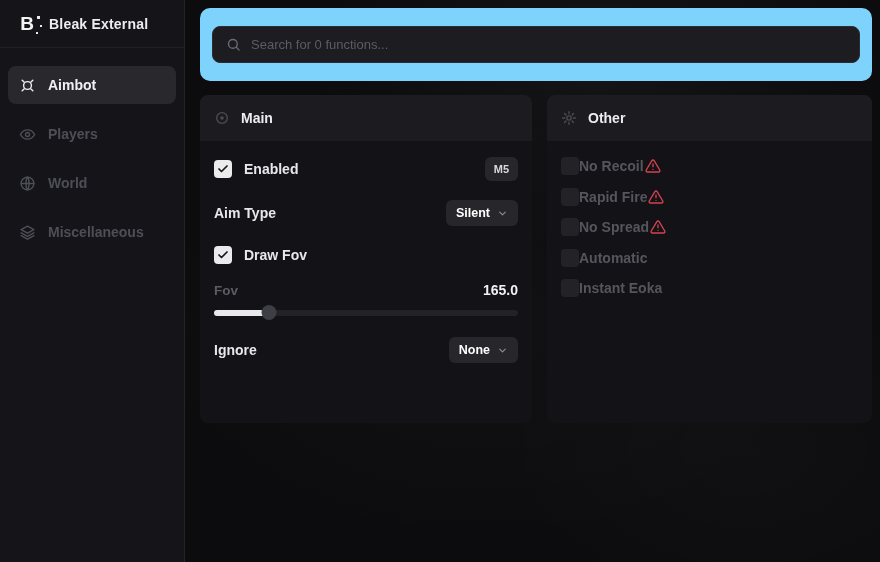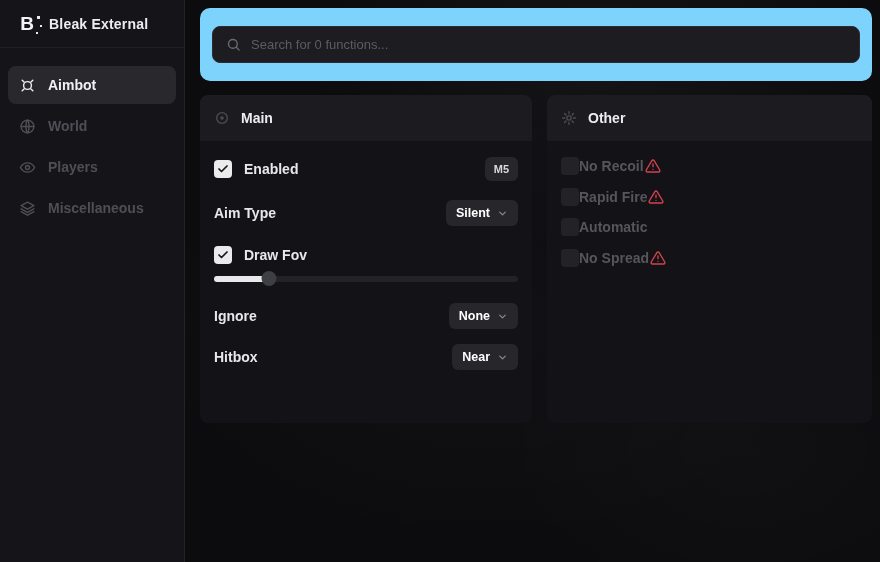--- a/index.html
+++ b/index.html
@@ -34,21 +34,21 @@
     position:relative; width:22px; height:22px;
     display:flex; align-items:center; justify-content:center;
     color:#f4f4f6; font-weight:bold; font-size:19px;
   }
   .logo i { position:absolute; background:#e9e9ec; }
   .logo i.g1 { width:3px; height:3px; right:-2px; top:3px; }
   .logo i.g2 { width:2px; height:2px; right:-4px; top:12px; }
   .logo i.g3 { width:2px; height:2px; right:0px; bottom:1px; }
   .brand-title { font-size:14px; font-weight:700; color:#ededf0; letter-spacing:.2px; }
 
-  .nav { padding:18px 8px; display:flex; flex-direction:column; gap:3px; }
+  .nav { padding:18px 8px; display:flex; flex-direction:column; gap:11px; }
   .nav-item {
     display:flex; align-items:center; gap:12px;
     height:38px; padding:0 11px; border-radius:8px;
     color:#4e4e56; font-size:14px; font-weight:600; cursor:pointer;
   }
   .nav-item svg { width:17px; height:17px; stroke:currentColor; flex:none; }
   .nav-item.active { background:#28282d; color:#f1f1f3; }
 
   
   .content { position:absolute; left:185px; top:0; right:0; bottom:0; z-index:1; padding:8px 8px 0 15px; }
@@ -142,31 +142,31 @@
   <div class="nav">
     <div class="nav-item active">
       <svg viewBox="0 0 24 24" fill="none" stroke-width="2" stroke-linecap="round">
         <circle cx="12" cy="12" r="5.5"></circle>
         <path d="M4.5 4.5l2.6 2.6M19.5 4.5l-2.6 2.6M4.5 19.5l2.6-2.6M19.5 19.5l-2.6-2.6"></path>
       </svg>
       <span>Aimbot</span>
     </div>
     <div class="nav-item">
       <svg viewBox="0 0 24 24" fill="none" stroke-width="2" stroke-linecap="round">
+        <path d="M2 12s3.5-6.5 10-6.5S22 12 22 12s-3.5 6.5-10 6.5S2 12 2 12z"></path>
+        <circle cx="12" cy="12" r="2.8"></circle>
+      </svg>
+      <span>Players</span>
+    </div>
+    <div class="nav-item">
+      <svg viewBox="0 0 24 24" fill="none" stroke-width="2" stroke-linecap="round">
         <circle cx="12" cy="12" r="9"></circle>
         <path d="M3 12h18M12 3c2.8 2.6 2.8 15.4 0 18M12 3c-2.8 2.6-2.8 15.4 0 18"></path>
       </svg>
       <span>World</span>
-    </div>
-    <div class="nav-item">
-      <svg viewBox="0 0 24 24" fill="none" stroke-width="2" stroke-linecap="round">
-        <path d="M2 12s3.5-6.5 10-6.5S22 12 22 12s-3.5 6.5-10 6.5S2 12 2 12z"></path>
-        <circle cx="12" cy="12" r="2.8"></circle>
-      </svg>
-      <span>Players</span>
     </div>
     <div class="nav-item">
       <svg viewBox="0 0 24 24" fill="none" stroke-width="2" stroke-linejoin="round" stroke-linecap="round">
         <path d="M12 3l9 5-9 5-9-5 9-5z"></path>
         <path d="M3 12.5l9 5 9-5"></path>
         <path d="M3 16.5l9 5 9-5"></path>
       </svg>
       <span>Miscellaneous</span>
     </div>
   </div>
@@ -222,45 +222,40 @@
           <div class="row-left">
             <div class="checkbox">
               <svg viewBox="0 0 24 24" fill="none" stroke-width="3.4" stroke-linecap="round" stroke-linejoin="round">
                 <path d="M20 6L9 17l-5-5"></path>
               </svg>
             </div>
             <span class="lbl">Draw Fov</span>
           </div>
         </div>
 
+        <div class="row m-row4">
+          <span class="lbl-dim">Fov</span>
+          <span class="fov-value">165.0</span>
+        </div>
         <div class="slider">
           <div class="track"></div>
           <div class="fill" style="width: 18%;"></div>
           <div class="thumb" style="left: 18%;"></div>
         </div>
 
         <div class="row m-row5">
           <span class="lbl">Ignore</span>
           <div class="dropdown">
             <span class="val">None</span>
             <svg viewBox="0 0 24 24" fill="none" stroke-width="2.6" stroke-linecap="round" stroke-linejoin="round">
                 <path d="M6 9l6 6 6-6"></path>
               </svg>
           </div>
         </div>
 
-        <div class="row m-row6">
-          <span class="lbl">Hitbox</span>
-          <div class="dropdown">
-            <span class="val">Near</span>
-            <svg viewBox="0 0 24 24" fill="none" stroke-width="2.6" stroke-linecap="round" stroke-linejoin="round">
-                <path d="M6 9l6 6 6-6"></path>
-              </svg>
-          </div>
-        </div>
 
       </div>
     </div>
 
     <div class="panel other">
       <div class="panel-header">
         <svg viewBox="0 0 24 24" fill="none" stroke-width="2" stroke-linecap="round">
           <circle cx="12" cy="12" r="3.2"></circle>
           <path d="M12 2.5v3M12 18.5v3M2.5 12h3M18.5 12h3M5.3 5.3l2.1 2.1M16.6 16.6l2.1 2.1M18.7 5.3l-2.1 2.1M7.4 16.6l-2.1 2.1"></path>
         </svg>
@@ -288,33 +283,37 @@
               <path d="M10.3 3.9L1.9 18a2 2 0 001.7 3h16.8a2 2 0 001.7-3L13.7 3.9a2 2 0 00-3.4 0z"></path>
               <path d="M12 9v4"></path>
                 <path d="M12 17h.01"></path>
             </svg>
           </span>
         </div>
 
 
         <div class="o-row">
           <div class="checkbox off"></div>
-          <span class="o-lbl">Automatic</span>
-        </div>
-
-        <div class="o-row">
-          <div class="checkbox off"></div>
           <span class="o-lbl">No Spread</span>
           <span class="warn">
             <svg viewBox="0 0 24 24" fill="none" stroke-width="2" stroke-linecap="round" stroke-linejoin="round">
               <path d="M10.3 3.9L1.9 18a2 2 0 001.7 3h16.8a2 2 0 001.7-3L13.7 3.9a2 2 0 00-3.4 0z"></path>
               <path d="M12 9v4"></path>
                 <path d="M12 17h.01"></path>
             </svg>
           </span>
         </div>
 
+        <div class="o-row">
+          <div class="checkbox off"></div>
+          <span class="o-lbl">Automatic</span>
+        </div>
+
+        <div class="o-row">
+          <div class="checkbox off"></div>
+          <span class="o-lbl">Instant Eoka</span>
+        </div>
 
       </div>
     </div>
 
   </div>
 </div>
 
 </body></html>

